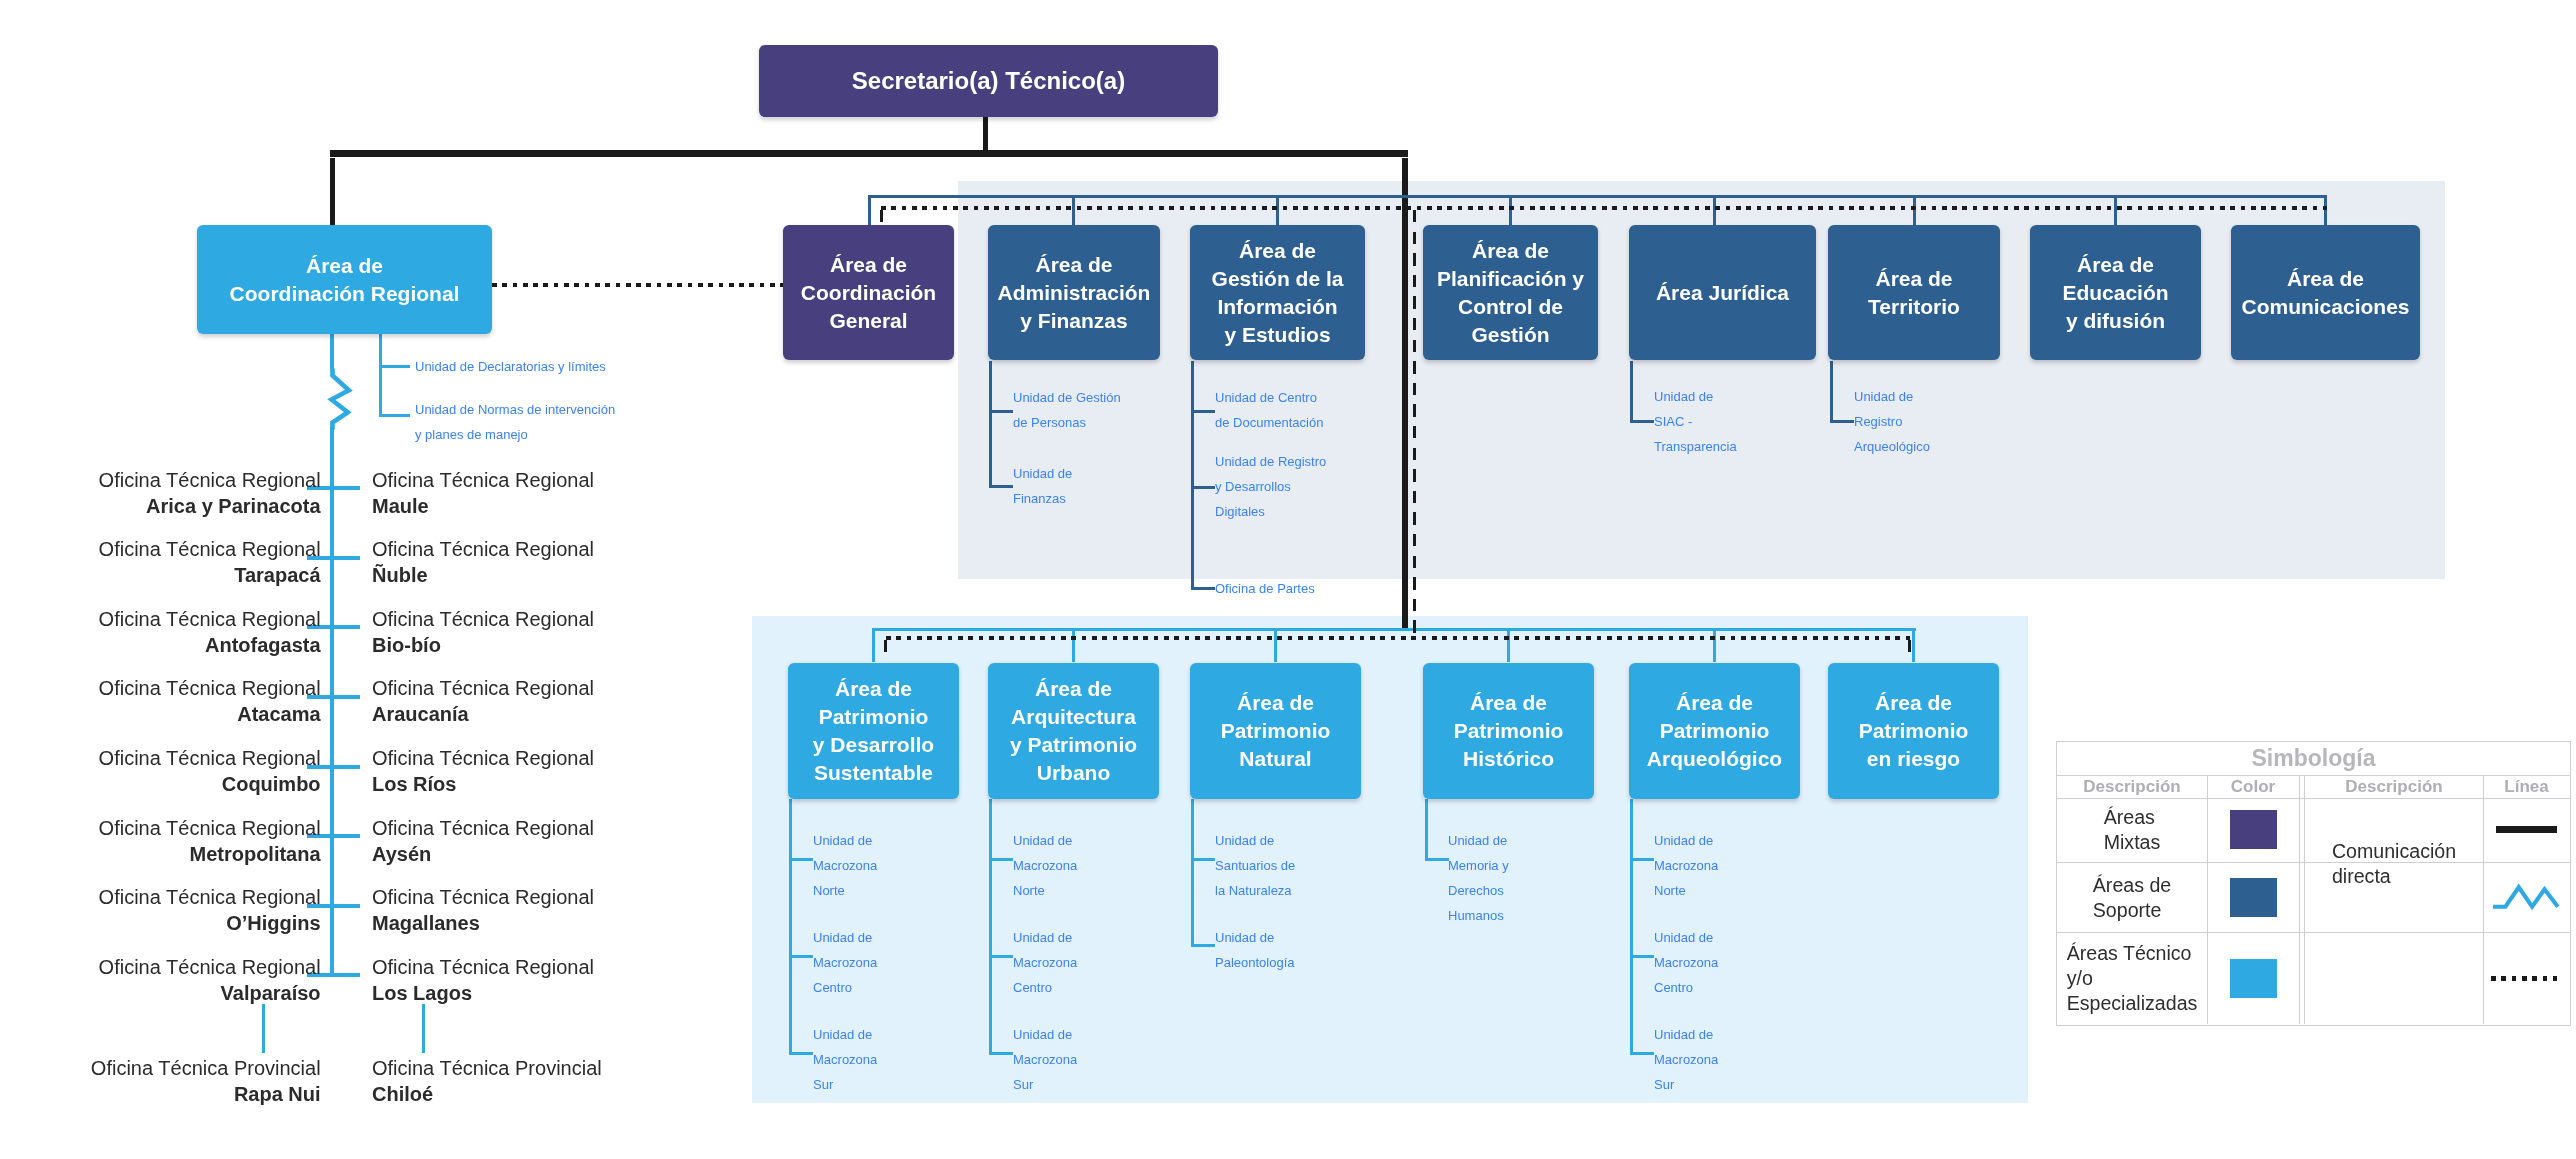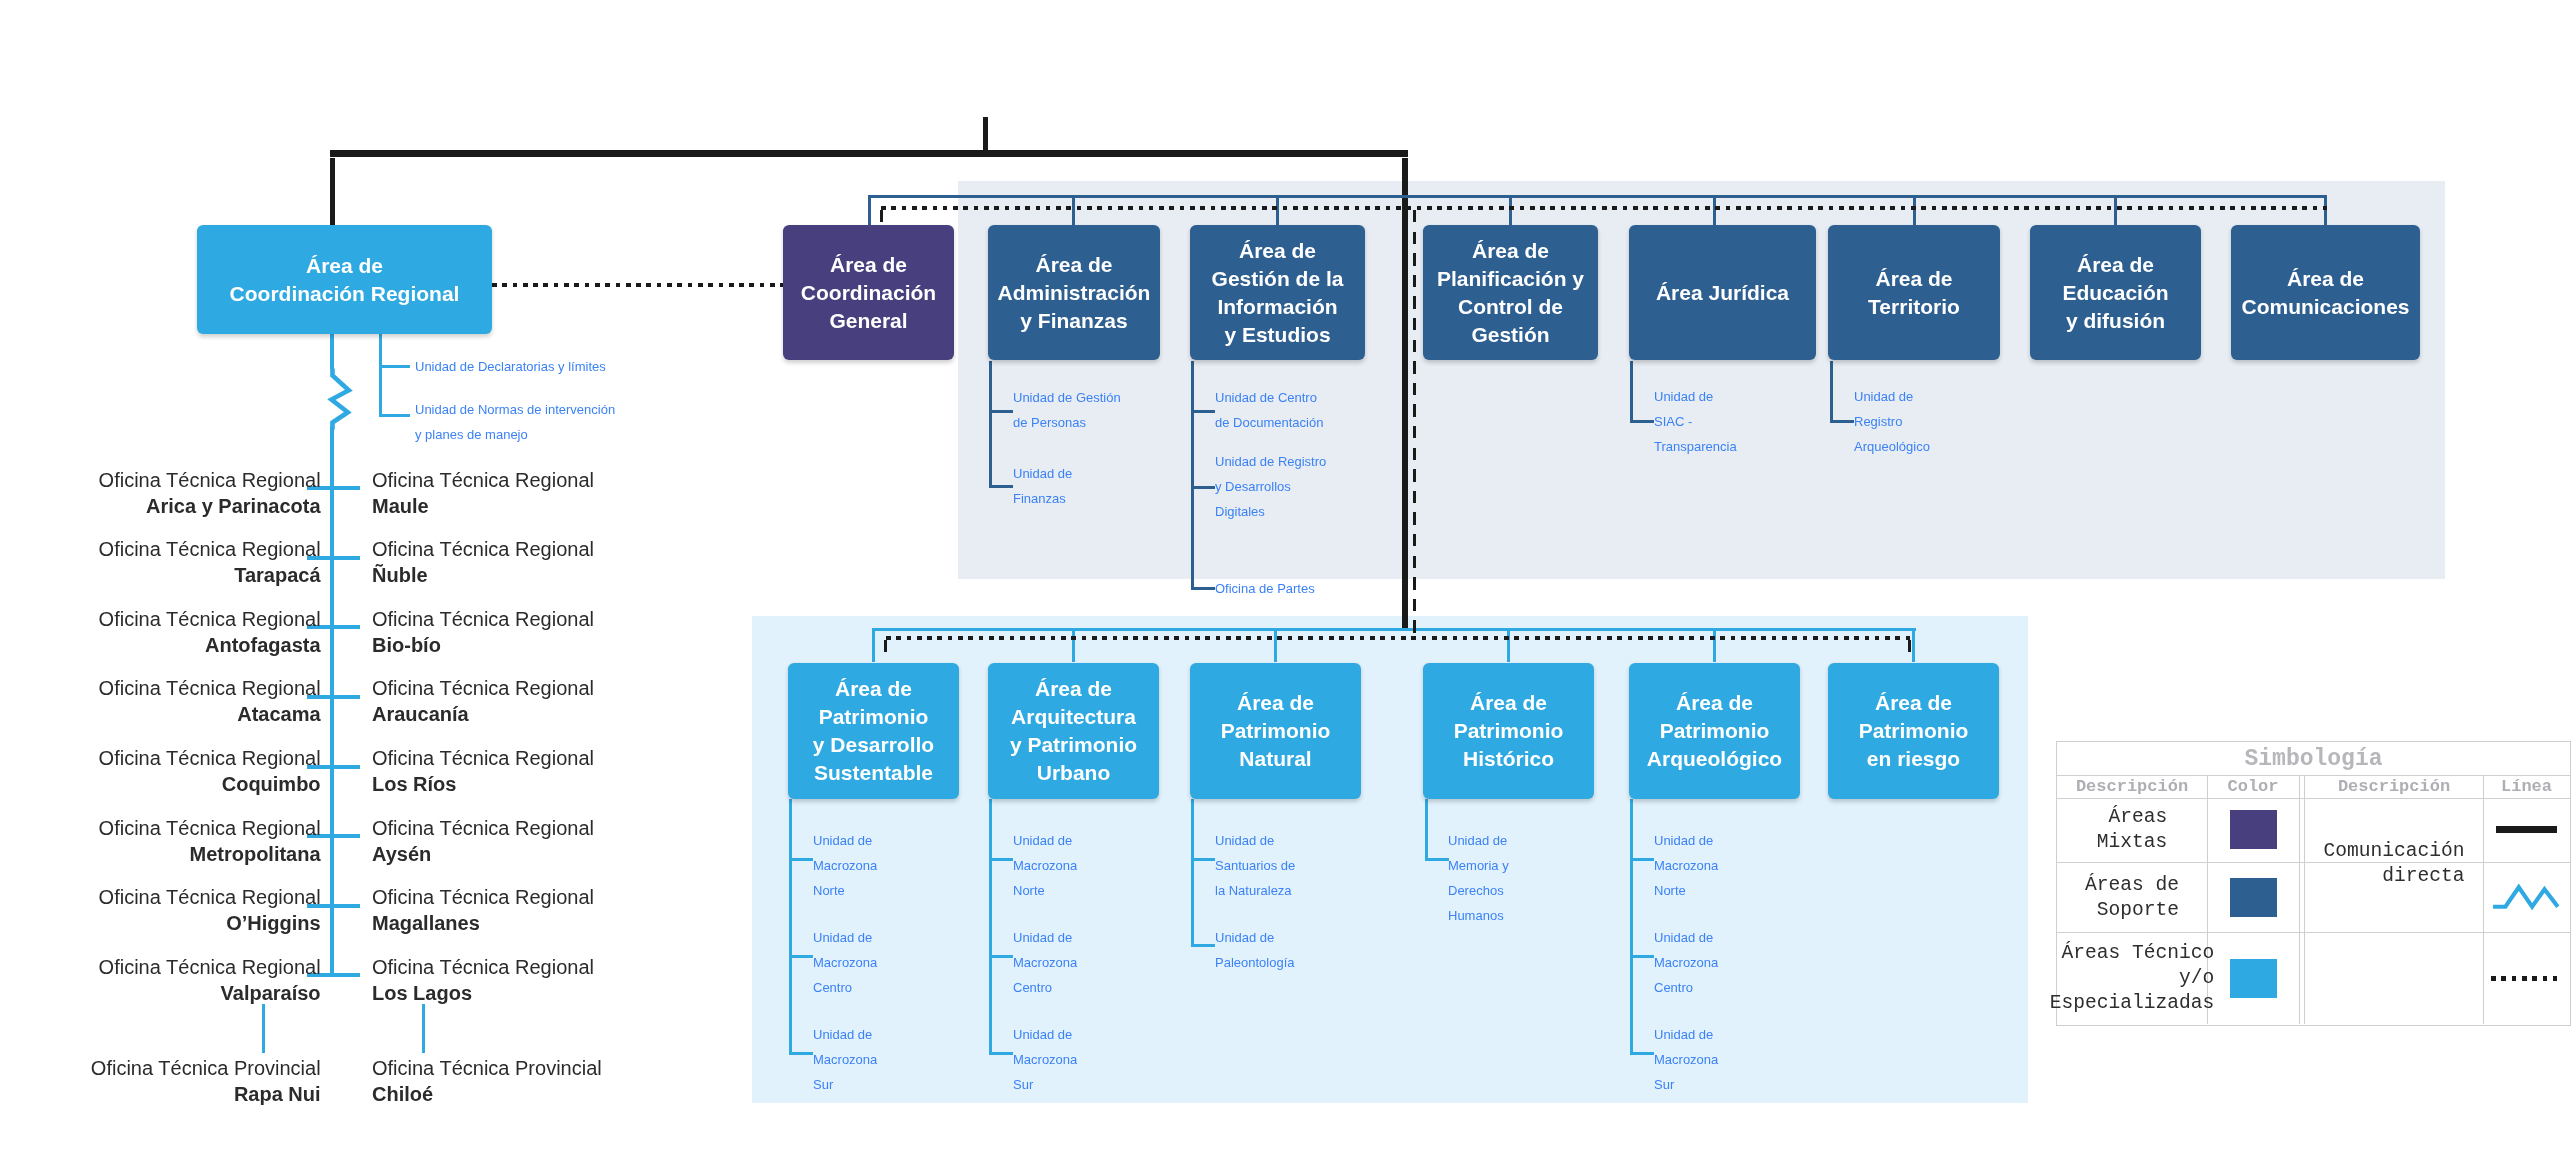--- a/index.html
+++ b/index.html
@@ -9,21 +9,21 @@
   .box{position:absolute;display:flex;align-items:center;justify-content:center;
        color:#ffffff;font-weight:700;text-align:center;white-space:pre;
        border-radius:6.2px;box-shadow:0 2.1px 4.1px rgba(0,0,0,0.18);}
   .box.big{font-size:24px;line-height:30px;}
   .box.area{font-size:21px;line-height:28px;}
   .ln{position:absolute;}
   .unit{position:absolute;font-size:13px;line-height:25px;color:#3b82f6;white-space:pre;}
   .office-cell{position:absolute;font-size:20px;line-height:26px;color:#2b2b2b;white-space:nowrap;}
   .office-cell .nm{font-weight:700;}
   .legend-cell{position:absolute;display:flex;align-items:center;justify-content:center;
-               text-align:right;white-space:pre;font-family:Liberation Mono, monospace;}
+               text-align:left;white-space:pre;}
   .legend-text{font-size:19.6px;line-height:25px;color:#2e2e2e;}
   .legend-head{font-size:17px;color:#aeaeb4;font-weight:700;}
   .lg-border{position:absolute;background:#cfcfcf;}
   .dot-h{background:repeating-linear-gradient(90deg,#1a1a1a 0 4.6px,transparent 4.6px 10.3px);}
   .dash-v{background:repeating-linear-gradient(180deg,#1a1a1a 0 12.4px,transparent 12.4px 21.6px);}
 </style>
 </head>
 <body>
 
 <div id="canvas">
@@ -102,20 +102,23 @@
       <div class="ln" style="left: 1630px; top: 799px; width: 2.6px; height: 253px; background: rgb(47, 169, 225);"></div>
       <div class="ln" style="left: 1630px; top: 858px; width: 24px; height: 2.6px; background: rgb(47, 169, 225);"></div>
       <div class="ln" style="left: 1630px; top: 955px; width: 24px; height: 2.6px; background: rgb(47, 169, 225);"></div>
       <div class="ln" style="left: 1630px; top: 1052px; width: 24px; height: 2.6px; background: rgb(47, 169, 225);"></div>
     </div>
 
   <svg style="position:absolute;left:309px;top:368px;" width="49" height="62" viewBox="0 0 96 120">
     <polyline points="46,0 46,14 78,43 44,61 76,86 46,106 46,120" fill="none" stroke="#2FA9E1" stroke-width="9"></polyline>
   </svg>
 
+  <div class="box big" style="left:759px;top:45px;width:459px;height:72px;background:#473F7E;">
+    <span>Secretario(a) Técnico(a)</span>
+  </div>
 
   <div class="box area" style="left:197px;top:225px;width:295px;height:109px;background:#2FA9E1;">
     <span>Área de
 Coordinación Regional</span>
   </div>
 
   <div id="gen">
       <div class="box area" style="left: 783px; top: 225px; width: 171px; height: 135px; background: rgb(71, 63, 126);">Área de
 Coordinación
 General</div>

